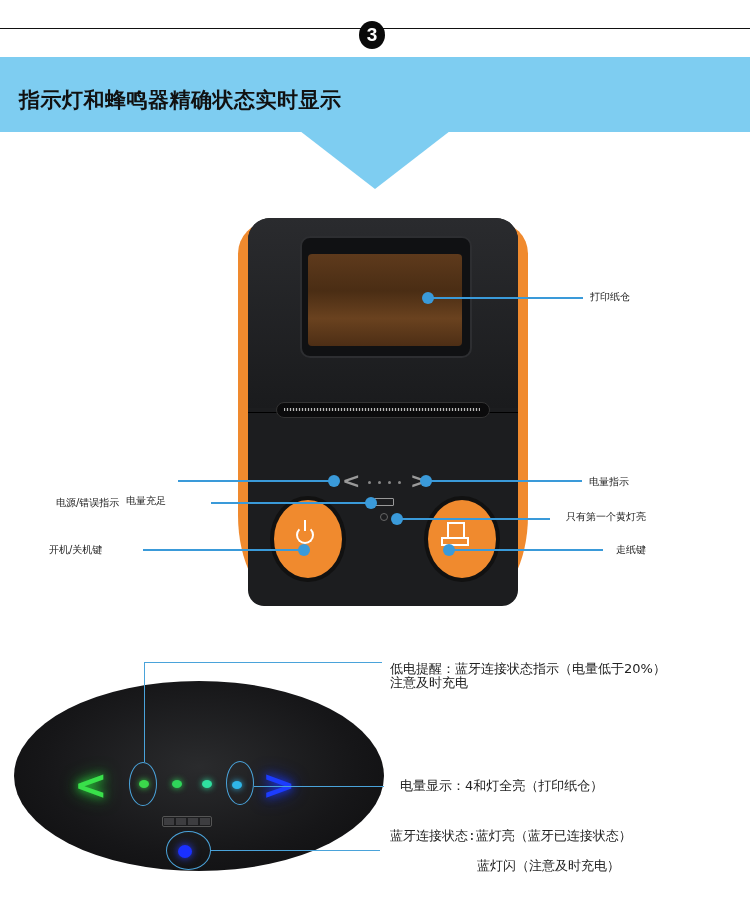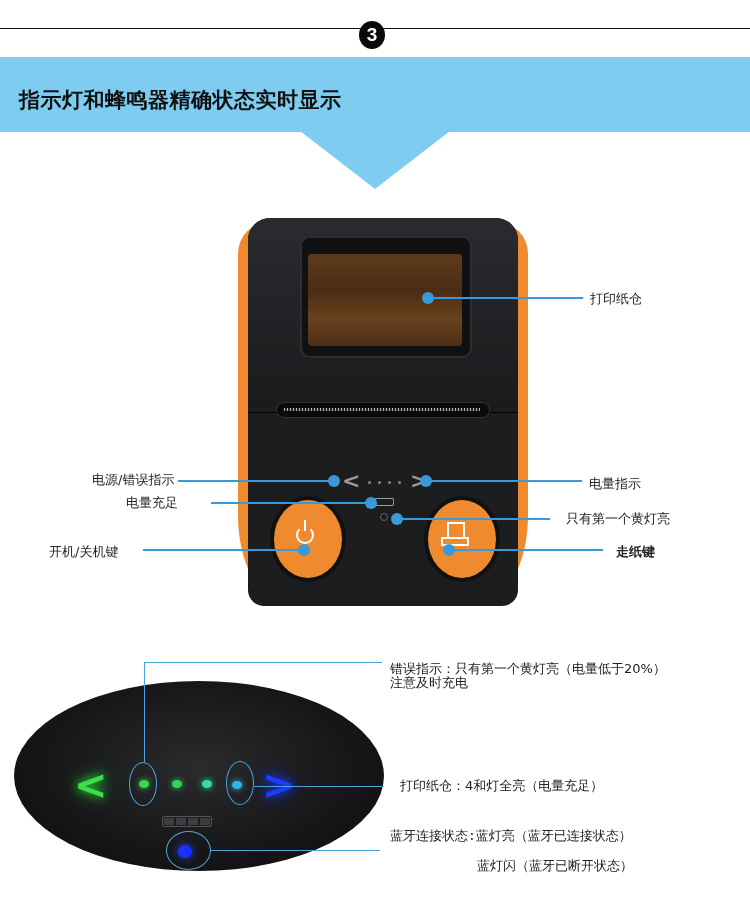--- a/index.html
+++ b/index.html
@@ -52,21 +52,21 @@
   .feed-glyph { left:209px; top:304px; width:14px; height:14px; border:2px solid #fff; border-bottom:none; }
   .feed-base { left:203px; top:319px; width:24px; height:5px; border:2px solid #fff; }
   .chev { color:#9a9a9a; font-size:22px; font-weight:bold; line-height:1; }
   .led-dot { width:3px; height:3px; border-radius:50%; background:#888; }
   .batt { left:136px; top:280px; width:18px; height:6px; border:1px solid #999; border-radius:1px; }
   .bt-led { left:142px; top:295px; width:6px; height:6px; border-radius:50%; border:1px solid #666; }
 
   
   .c-line { height:2px; background:#3a9ad9; }
   .c-dot { width:12px; height:12px; border-radius:50%; background:#3a9ad9; }
-  .c-label { font-size:13px; color:#222; white-space:nowrap; }
+  .c-label { font-size:10px; color:#222; white-space:nowrap; }
 
   
   .oval { left:14px; top:681px; width:370px; height:190px; border-radius:50%;
           background:radial-gradient(ellipse at 50% 45%,#2a2b2d 0%,#161618 60%,#0c0c0d 100%); }
   .glow-g { left:74px; top:762px; color:#39e04a; font-size:40px; font-weight:bold;
             text-shadow:0 0 10px #2bd63c,0 0 18px #1aa82a; }
   .glow-b { left:262px; top:762px; color:#1c3cff; font-size:40px; font-weight:bold;
             text-shadow:0 0 10px #1c3cff,0 0 18px #0d22c9; }
   .gled { width:10px; height:8px; border-radius:50%; }
   .ring { border:1.5px solid #4aa3da; border-radius:50%; }
@@ -113,21 +113,21 @@
   <div class="abs power-bar"></div>
   <div class="abs p-btn p-btn-feed"></div>
   <div class="abs feed-glyph"></div>
   <div class="abs feed-base"></div>
 </div>
 
 <div class="abs c-dot" style="left:422px;top:292px;"></div>
 <div class="abs c-line" style="left:428px;top:297px;width:155px;"></div>
 <div class="abs c-label" style="left:590px;top:290px;">打印纸仓</div>
 
-<div class="abs c-label" style="left:56px;top:471px;margin-left:36px;">电源/错误指示</div>
+<div class="abs c-label" style="left:56px;top:496px;">电源/错误指示</div>
 <div class="abs c-line" style="left:178px;top:480px;width:155px;"></div>
 <div class="abs c-dot" style="left:328px;top:475px;"></div>
 
 <div class="abs c-dot" style="left:420px;top:475px;"></div>
 <div class="abs c-line" style="left:426px;top:480px;width:156px;"></div>
 <div class="abs c-label" style="left:589px;top:475px;">电量指示</div>
 
 <div class="abs c-label" style="left:126px;top:494px;">电量充足</div>
 <div class="abs c-line" style="left:211px;top:502px;width:160px;"></div>
 <div class="abs c-dot" style="left:365px;top:497px;"></div>
@@ -135,21 +135,21 @@
 <div class="abs c-dot" style="left:391px;top:513px;"></div>
 <div class="abs c-line" style="left:397px;top:518px;width:153px;"></div>
 <div class="abs c-label" style="left:566px;top:510px;">只有第一个黄灯亮</div>
 
 <div class="abs c-label" style="left:49px;top:543px;">开机/关机键</div>
 <div class="abs c-line" style="left:143px;top:549px;width:160px;"></div>
 <div class="abs c-dot" style="left:298px;top:544px;"></div>
 
 <div class="abs c-dot" style="left:443px;top:544px;"></div>
 <div class="abs c-line" style="left:449px;top:549px;width:154px;"></div>
-<div class="abs c-label" style="left:616px;top:543px;font-weight:bold;">走纸键</div>
+<div class="abs c-label" style="left:616px;top:543px;">走纸键</div>
 
 <div class="abs oval"></div>
 <div class="abs glow-g">&lt;</div>
 <div class="abs glow-b">&gt;</div>
 
 <div class="abs gled" style="left:139px;top:780px;background:#3bd84b;box-shadow:0 0 6px #3bd84b;"></div>
 <div class="abs gled" style="left:172px;top:780px;background:#2fd65a;box-shadow:0 0 6px #2fd65a;"></div>
 <div class="abs gled" style="left:202px;top:780px;background:#2fe0a0;box-shadow:0 0 6px #2fe0a0;"></div>
 <div class="abs gled" style="left:232px;top:781px;background:#2fb6e8;box-shadow:0 0 6px #2fb6e8;"></div>
 
@@ -163,17 +163,17 @@
     <span></span>
   </div>
 <div class="abs bt-blue"></div>
 <div class="abs ring" style="left:166px;top:831px;width:43px;height:37px;"></div>
 
 <div class="abs thin-line" style="left:144px;top:662px;width:1px;height:100px;"></div>
 <div class="abs thin-line" style="left:144px;top:662px;width:238px;height:1px;"></div>
 <div class="abs thin-line" style="left:254px;top:786px;width:130px;height:1px;"></div>
 <div class="abs thin-line" style="left:210px;top:850px;width:170px;height:1px;"></div>
 
-<div class="abs desc" style="left:390px;top:660px;">错误指示：只有第一个黄灯亮（电量低于20%）</div>
+<div class="abs desc" style="left:390px;top:660px;">低电提醒：蓝牙连接状态指示（电量低于20%）</div>
 <div class="abs desc" style="left:390px;top:674px;">注意及时充电</div>
-<div class="abs desc" style="left:400px;top:777px;">打印纸仓：4和灯全亮（电量充足）</div>
+<div class="abs desc" style="left:400px;top:777px;">电量显示：4和灯全亮（打印纸仓）</div>
 <div class="abs desc" style="left:390px;top:827px;font-family:Liberation Mono, monospace;">蓝牙连接状态:蓝灯亮（蓝牙已连接状态）</div>
-<div class="abs desc" style="left:477px;top:857px;">蓝灯闪（蓝牙已断开状态）</div>
+<div class="abs desc" style="left:477px;top:857px;">蓝灯闪（注意及时充电）</div>
 
 </body></html>

